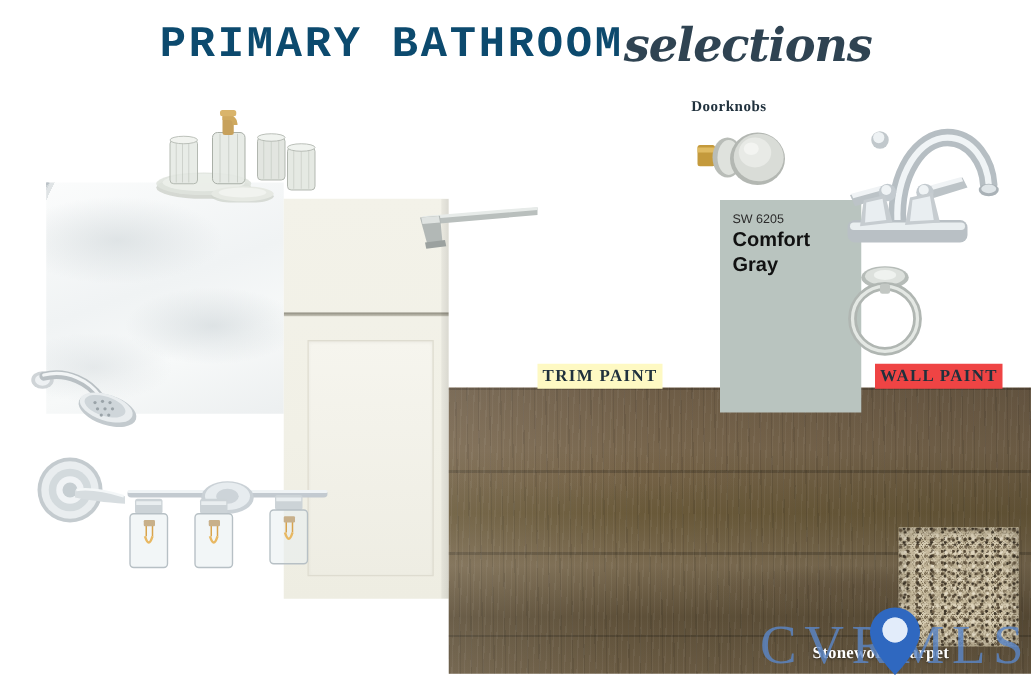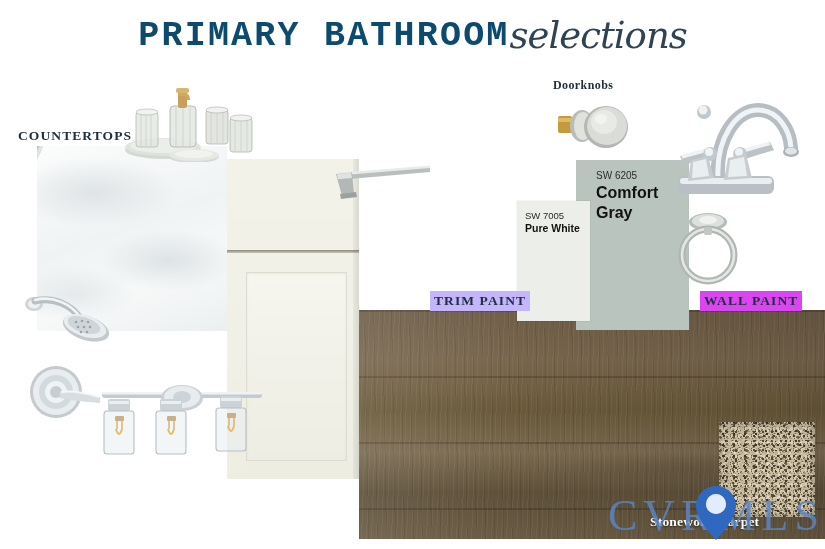--- a/index.html
+++ b/index.html
@@ -20,42 +20,42 @@
     font-family:Liberation Mono, monospace;
     font-weight:bold;
     font-size:35px;
     letter-spacing:2.2px;
     color:#0c4a6e;
     vertical-align:middle;
   }
   .title-script{
     font-family:"DejaVu Serif", serif;
     font-style:italic;
-    font-weight:normal;
+    font-weight:bold;
     font-size:37px;
     color:#2f4352;
     margin-left:0;
     letter-spacing:-1px;
     vertical-align:middle;
   }
 
   
   .seclabel{
     position:absolute;
     font-family:"Liberation Serif", serif;
     font-weight:bold;
     color:#20313d;
     letter-spacing:1.1px;
     z-index:60;
     white-space:nowrap;
   }
   .lbl-countertops{left:18px;top:128px;font-size:13.5px;}
   .lbl-doorknobs{left:553px;top:78px;font-size:12px;letter-spacing:.4px;}
-  .lbl-trim{left:430px;top:291px;font-size:13.5px;background:#c4b5fd;padding:2px 4px;}
-  .lbl-wall{left:700px;top:291px;font-size:13.5px;background:#d946ef;padding:2px 4px;}
+  .lbl-trim{left:430px;top:291px;font-size:13.5px;background:#fef9c3;padding:2px 4px;}
+  .lbl-wall{left:700px;top:291px;font-size:13.5px;background:#ef4444;padding:2px 4px;}
   .lbl-flooring{
     left:348px;top:513px;font-size:14px;color:#ffffff;letter-spacing:.3px;
     text-shadow:0 1px 2px rgba(0,0,0,.55);
   }
   .lbl-carpet{
     left:650px;top:514px;font-size:13.5px;color:#ffffff;letter-spacing:.2px;
     text-shadow:0 1px 2px rgba(0,0,0,.6);
   }
 
   
@@ -119,21 +119,21 @@
   #wall-swatch{
     left:576px;top:160px;width:113px;height:170px;
     background:#b9c4bf;
   }
   .sw-text{
     position:absolute;left:8px;top:9px;line-height:1.28;
     font-family:"Liberation Sans", sans-serif;
   }
   .sw-code{font-size:9.5px;color:#2b2b2b;display:block;}
   .sw-name{font-size:10.5px;color:#111;font-weight:bold;display:block;}
-  #wall-swatch .sw-text{left:10px;top:10px;margin-left:10px;}
+  #wall-swatch .sw-text{left:10px;top:10px;}
   #wall-swatch .sw-code{font-size:10px;}
   #wall-swatch .sw-name{font-size:16px;}
 
   
   #carpet{
     left:719px;top:422px;width:96px;height:95px;
     background:
       radial-gradient(circle at 12% 18%, #6b5c46 0 1.1px, rgba(0,0,0,0) 1.4px),
       radial-gradient(circle at 38% 9%, #3f3629 0 1px, rgba(0,0,0,0) 1.3px),
       radial-gradient(circle at 66% 22%, #cfc3a8 0 1.2px, rgba(0,0,0,0) 1.5px),
@@ -196,26 +196,20 @@
     <div class="sheen"></div>
   </div>
 
   <div class="tile" id="wall-swatch">
     <span class="sw-text">
       <span class="sw-code">SW 6205</span>
       <span class="sw-name">Comfort Gray</span>
     </span>
   </div>
 
-  <div class="tile" id="trim-swatch">
-    <span class="sw-text">
-      <span class="sw-code">SW 7005</span>
-      <span class="sw-name">Pure White</span>
-    </span>
-  </div>
 
   <div class="tile" id="carpet"></div>
 
   <svg class="prod" id="accessories" width="140" height="82" viewBox="0 0 140 82">
     <ellipse cx="45" cy="70" rx="38" ry="9" fill="#c9cdc6" opacity=".75"></ellipse>
     <ellipse cx="45" cy="67" rx="38" ry="9" fill="#dfe3dd" opacity=".9"></ellipse>
     <ellipse cx="45" cy="66" rx="33" ry="7" fill="#eef1ec" opacity=".8"></ellipse>
     <g opacity=".92">
       <rect x="18" y="32" width="22" height="35" rx="3" fill="#e2e6e0" opacity=".85"></rect>
       <rect x="18" y="32" width="22" height="35" rx="3" fill="none" stroke="#aeb4ac" stroke-width=".8"></rect>
@@ -378,21 +372,20 @@
 
   <svg class="prod" id="towelring" width="80" height="75" viewBox="0 0 80 75">
     <ellipse cx="40" cy="12" rx="19" ry="9" fill="#b6bcb8"></ellipse>
     <ellipse cx="40" cy="11" rx="16" ry="7" fill="#dde1dd"></ellipse>
     <ellipse cx="40" cy="10" rx="9" ry="4" fill="#eff2ef"></ellipse>
     <circle cx="40" cy="45" r="26" fill="none" stroke="#b0b6b2" stroke-width="7"></circle>
     <circle cx="40" cy="45" r="26" fill="none" stroke="#e4e8e4" stroke-width="2.6"></circle>
     <rect x="36" y="17" width="8" height="8" rx="2" fill="#c2c7c3"></rect>
   </svg>
 
-  <div class="seclabel lbl-countertops">COUNTERTOPS</div>
   <div class="seclabel lbl-doorknobs">Doorknobs</div>
   <div class="seclabel lbl-trim">TRIM PAINT</div>
   <div class="seclabel lbl-wall">WALL PAINT</div>
   <div class="seclabel lbl-carpet">Stonework Carpet</div>
 
   <div id="watermark">
     <div class="wm-text">CVRMLS</div>
     <svg class="wm-pin" width="44" height="58" viewBox="0 0 44 58">
       <path d="M22 2 C11 2 2 11 2 22 C2 36 22 56 22 56 C22 56 42 36 42 22 C42 11 33 2 22 2 z" fill="#2f68c0"></path>
       <circle cx="22" cy="20" r="10" fill="#ffffff"></circle>

